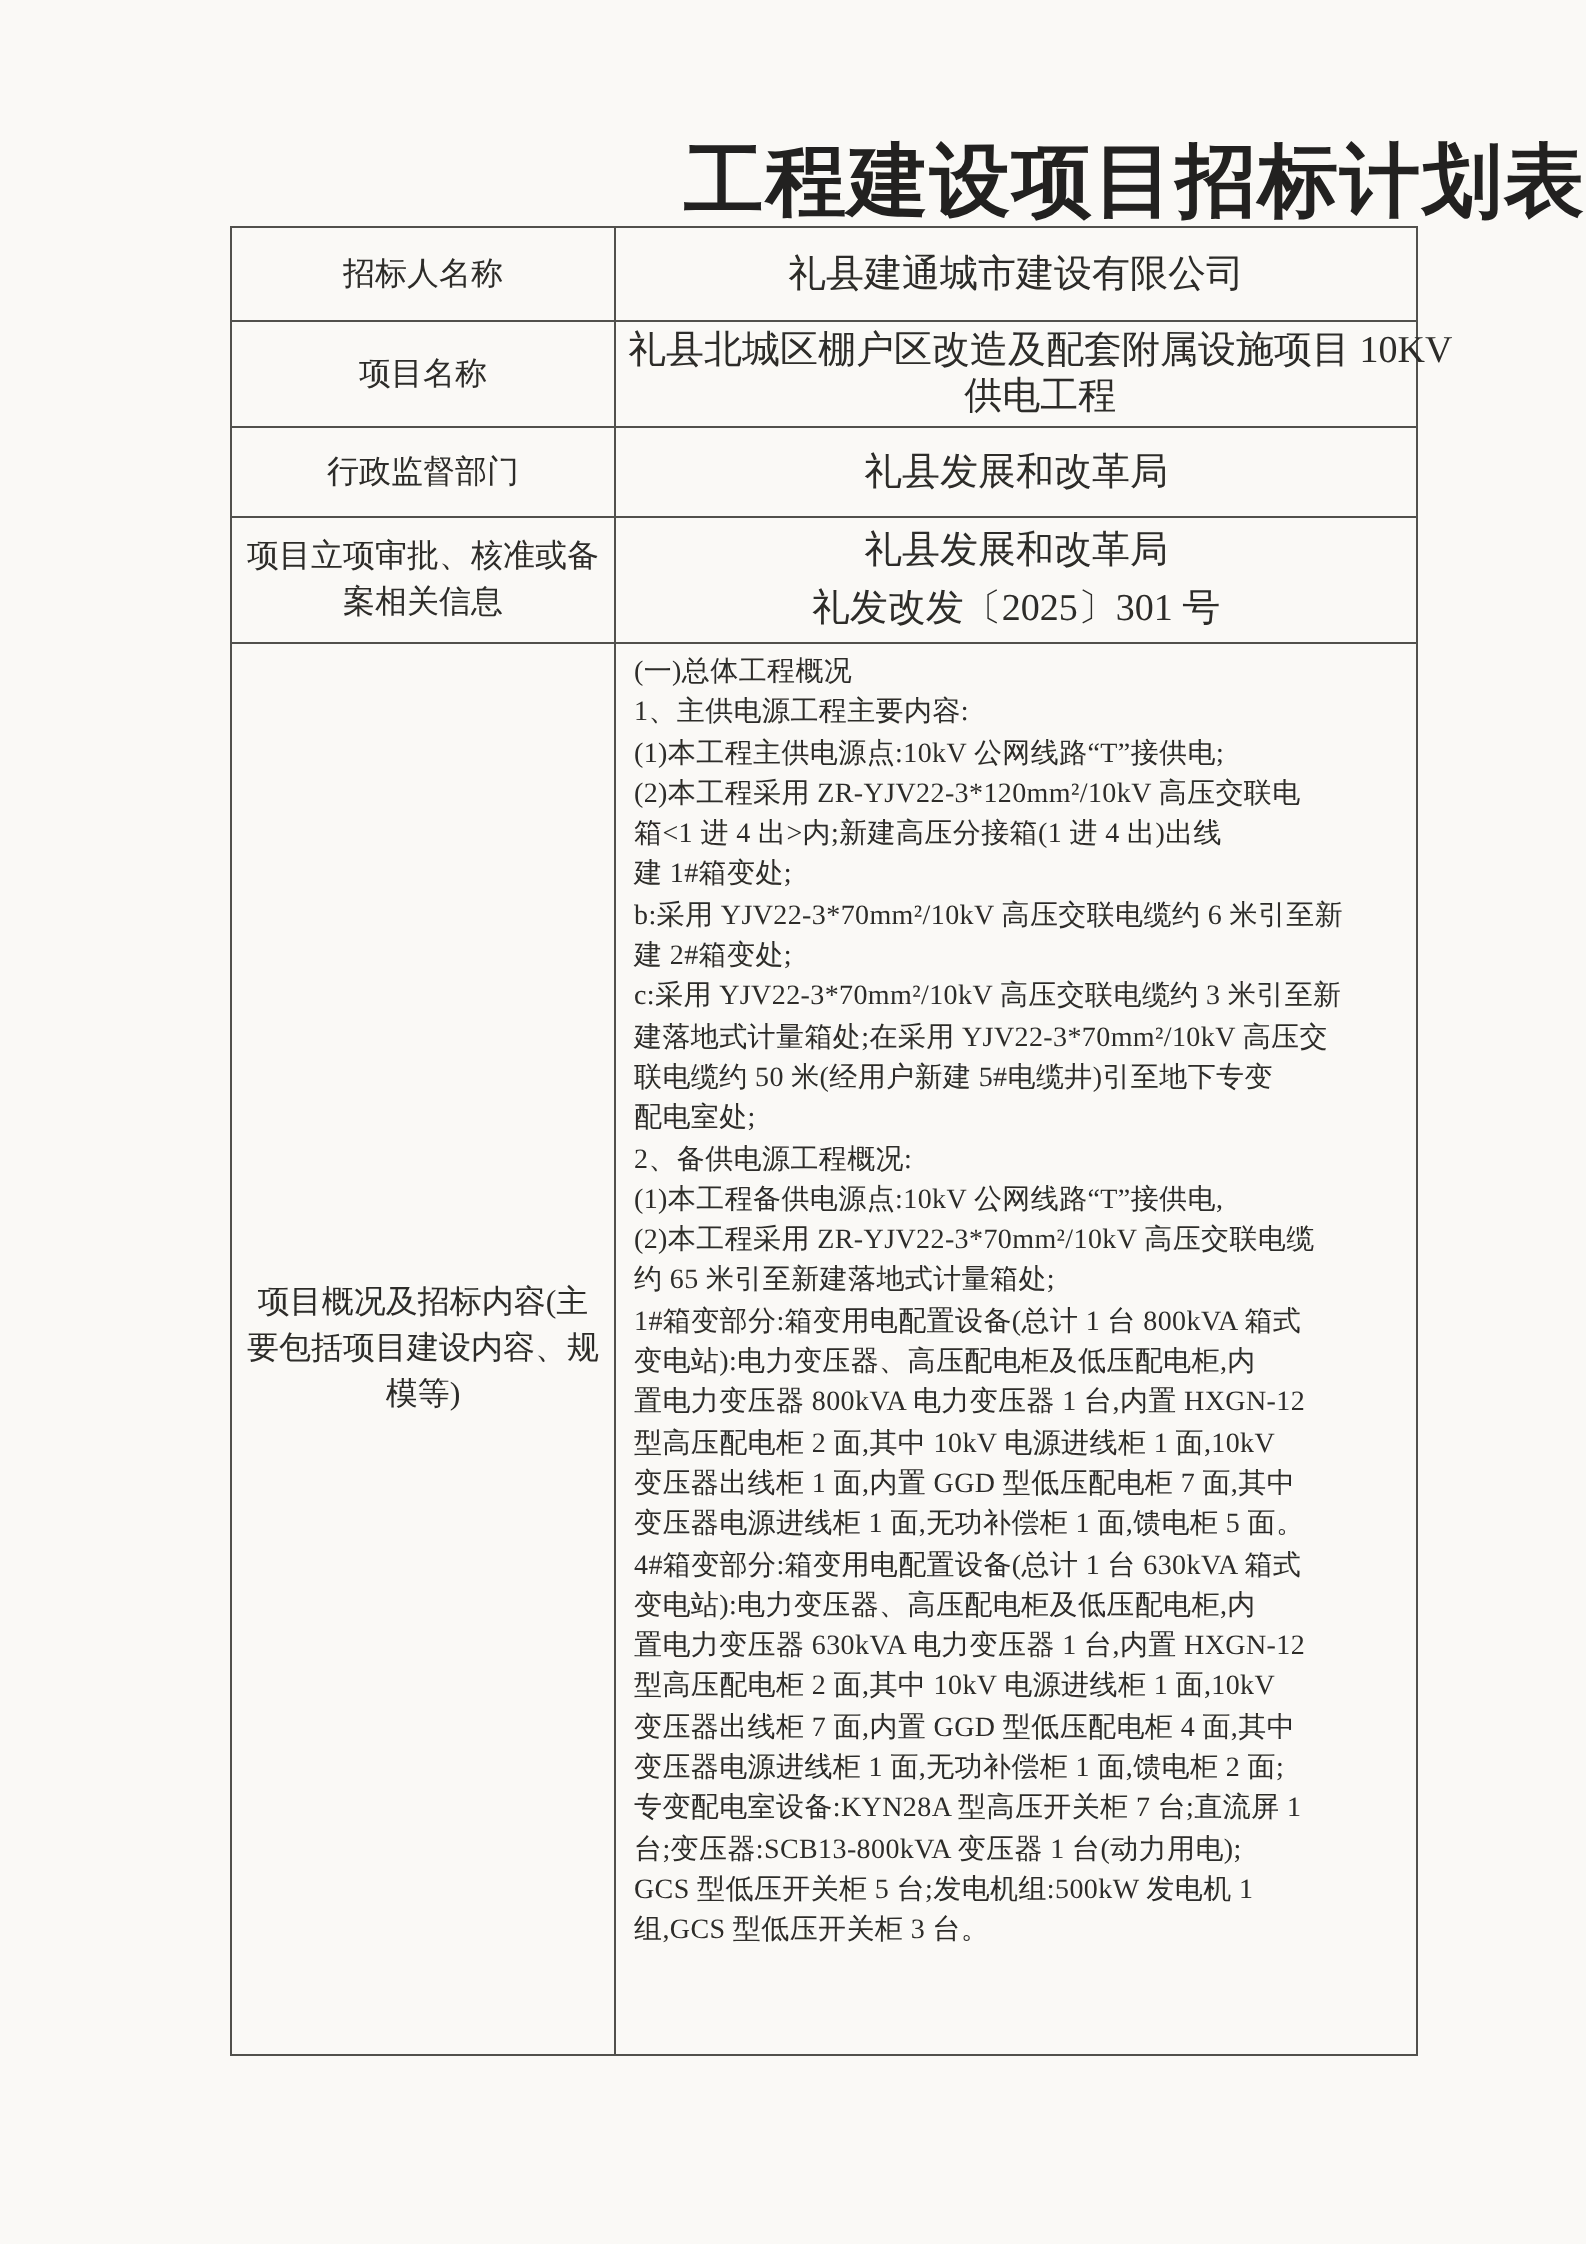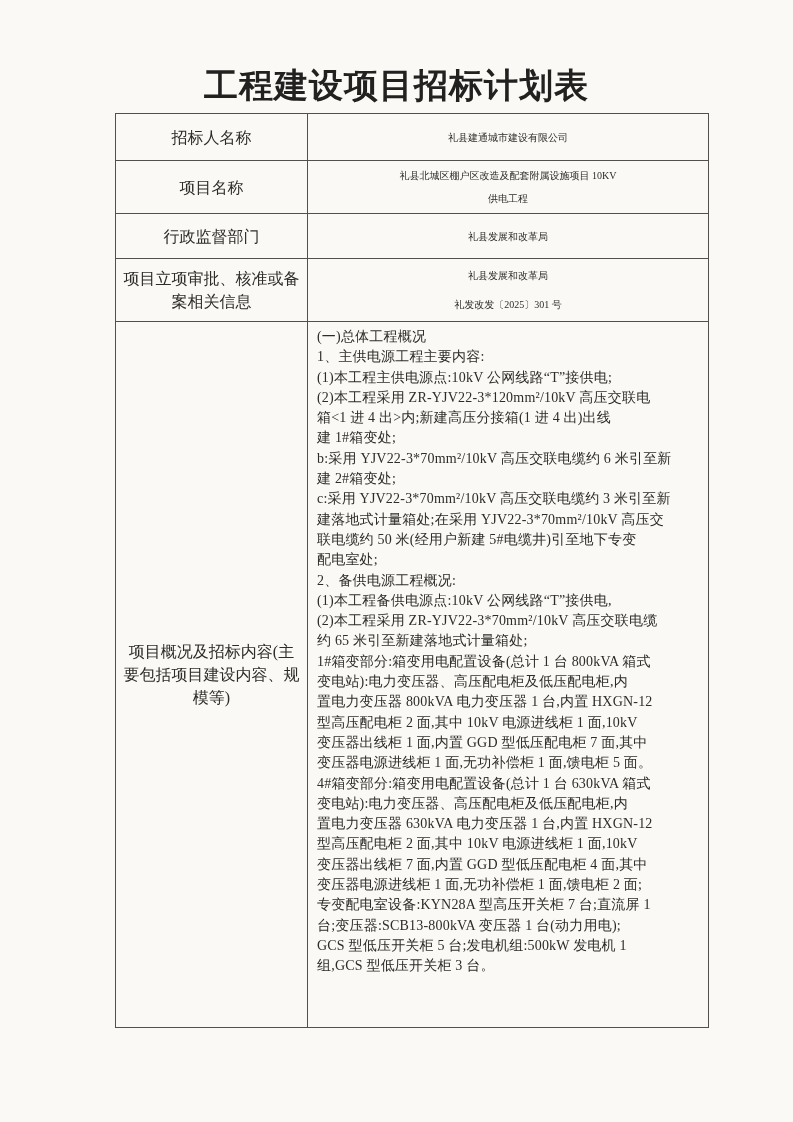--- a/index.html
+++ b/index.html
@@ -7,22 +7,22 @@
     width: 793px; height: 1122px;
     background: #faf9f6;
     position: relative;
     font-family: "Liberation Serif", "DejaVu Serif", serif;
     color: #2d2c29;
     overflow: hidden;
   }
   .doc-title {
     position: absolute;
     top: 63px; left: 0; width: 793px;
-    text-align: center;
-    font-size: 34px;
+    text-align: right;
+    font-size: 40px;
     font-weight: bold;
     letter-spacing: 1px;
     color: #222120;
   }
   .bid-table {
     position: absolute;
     left: 115px; top: 113px;
     width: 592px;
     border: 1px solid #51504c;
     background: transparent;
@@ -46,21 +46,21 @@
     padding: 2px 6px;
     box-sizing: border-box;
   }
   .t-value {
     flex: 1;
     display: flex;
     flex-direction: column;
     align-items: center;
     justify-content: center;
     text-align: center;
-    font-size: 10px;
+    font-size: 19px;
     line-height: 23px;
     padding: 2px 6px;
     box-sizing: border-box;
   }
   .t-value.spread { justify-content: space-around; }
   .row-1 { height: 46px; }
   .row-2 { height: 52px; }
   .row-3 { height: 44px; }
   .row-4 { height: 62px; }
   .row-5 { height: 705px; }

